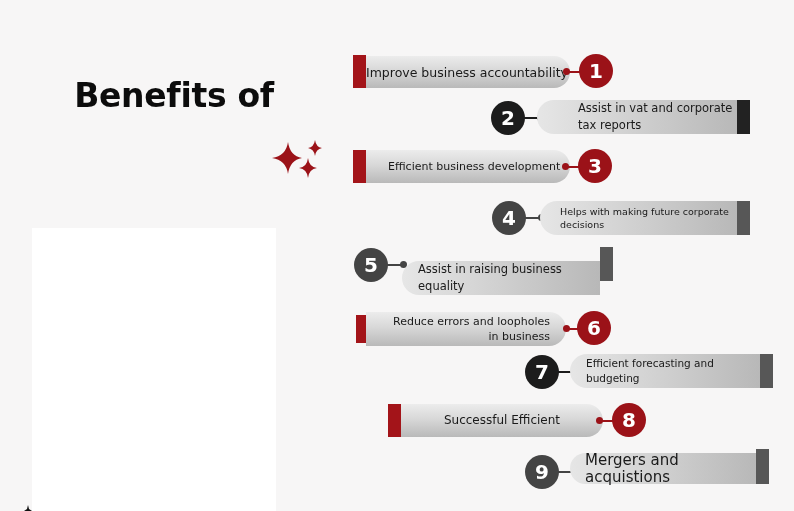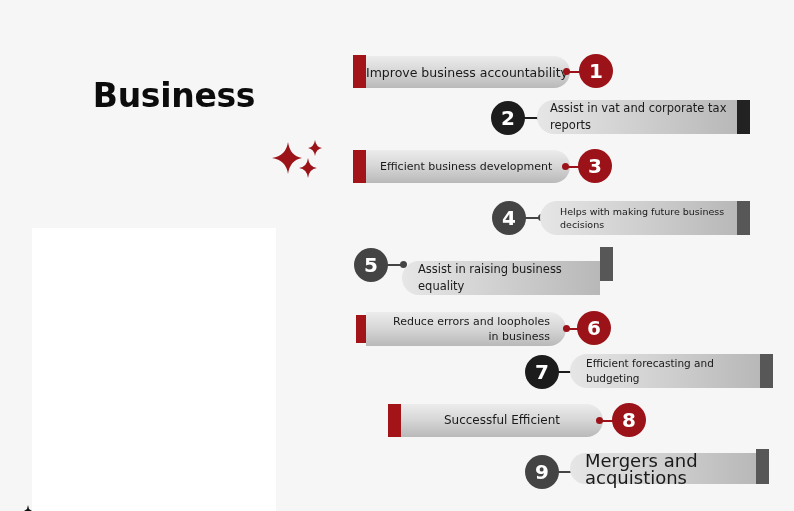--- a/index.html
+++ b/index.html
@@ -59,21 +59,21 @@
   .num.black { background: #1c1c1c; }
   .num.grey { background: #444; }
   .conn { position: absolute; height: 2px; }
   .dot { position: absolute; width: 7px; height: 7px; border-radius: 50%; }
   .txt { display: block; }
 </style>
 </head>
 <body>
 
 <div class="title">
-  <span class="l2">Business</span>
+  <span class="l1">Benefits of</span>
 </div>
 
 <svg class="sparkles" viewBox="0 0 60 52">
   <path d="M20 10 Q22 24 34 26 Q22 28 20 42 Q18 28 4 26 Q18 24 20 10 Z" fill="#9b1218"></path>
   <path d="M47 8 Q48 15 54 16 Q48 17 47 24 Q46 17 40 16 Q46 15 47 8 Z" fill="#9b1218"></path>
   <path d="M40 26 Q41 35 49 36 Q41 37 40 46 Q39 37 31 36 Q39 35 40 26 Z" fill="#9b1218"></path>
 </svg>
 
 <div class="blank-panel"></div>
 <svg class="corner-mark" viewBox="0 0 8 6">
@@ -88,41 +88,41 @@
   <div class="dot" style="left:563px;top:68px;background:#9b1218;"></div>
   <div class="conn" style="left:568px;top:71px;width:14px;background:#9b1218;"></div>
   <div class="num red" style="left:579px;top:54px;">1</div>
 </div>
 
 <div class="item">
   <div class="num black" style="left:491px;top:101px;">2</div>
   <div class="conn" style="left:524px;top:117px;width:16px;background:#1c1c1c;"></div>
   <div class="dot" style="left:537px;top:114px;background:#1c1c1c;"></div>
   <div class="pill left-round" style="left:537px;top:100px;width:200px;height:34px;padding-left:13px;">
-    <span class="txt" style="width:185px;">Assist in vat and corporate tax reports</span>
+    <span class="txt" style="width:185px;margin-left:28px;">Assist in vat and corporate tax reports</span>
   </div>
   <div class="bar dark" style="left:737px;top:100px;width:13px;height:34px;"></div>
 </div>
 
 <div class="item">
   <div class="bar red" style="left:353px;top:150px;width:13px;height:33px;"></div>
-  <div class="pill right-round" style="left:366px;top:150px;width:204px;height:33px;padding-left:14px;font-size:11px;">
+  <div class="pill right-round" style="left:366px;top:150px;width:204px;height:33px;padding-left:22px;font-size:11px;">
     <span class="txt">Efficient business development</span>
   </div>
   <div class="dot" style="left:562px;top:163px;background:#9b1218;"></div>
   <div class="conn" style="left:567px;top:166px;width:14px;background:#9b1218;"></div>
   <div class="num red" style="left:578px;top:149px;">3</div>
 </div>
 
 <div class="item">
   <div class="num grey" style="left:492px;top:201px;">4</div>
   <div class="conn" style="left:525px;top:217px;width:16px;background:#444;"></div>
   <div class="dot" style="left:538px;top:214px;background:#444;"></div>
   <div class="pill left-round" style="left:540px;top:201px;width:197px;height:34px;padding-left:20px;font-size:9.5px;line-height:13px;">
-    <span class="txt" style="width:175px;">Helps with making future business decisions</span>
+    <span class="txt" style="width:175px;">Helps with making future corporate decisions</span>
   </div>
   <div class="bar grey" style="left:737px;top:201px;width:13px;height:34px;"></div>
 </div>
 
 <div class="item">
   <div class="num grey" style="left:354px;top:248px;">5</div>
   <div class="conn" style="left:387px;top:264px;width:16px;background:#444;"></div>
   <div class="dot" style="left:400px;top:261px;background:#444;"></div>
   <div class="pill left-round" style="left:402px;top:261px;width:198px;height:34px;padding-left:16px;font-size:11.5px;">
     <span class="txt" style="width:160px;">Assist in raising business equality</span>
@@ -157,17 +157,17 @@
   </div>
   <div class="dot" style="left:596px;top:417px;background:#9b1218;"></div>
   <div class="conn" style="left:601px;top:420px;width:14px;background:#9b1218;"></div>
   <div class="num red" style="left:612px;top:403px;">8</div>
 </div>
 
 <div class="item">
   <div class="num grey" style="left:525px;top:455px;">9</div>
   <div class="conn" style="left:558px;top:471px;width:15px;background:#444;"></div>
   <div class="dot" style="left:571px;top:468px;background:#444;"></div>
-  <div class="pill left-round" style="left:570px;top:453px;width:186px;height:31px;padding-left:15px;font-size:18px;">
+  <div class="pill left-round" style="left:570px;top:453px;width:186px;height:31px;padding-left:15px;font-size:15px;">
     <span class="txt">Mergers and acquistions</span>
   </div>
   <div class="bar grey" style="left:756px;top:449px;width:13px;height:35px;"></div>
 </div>
 
 </body></html>

